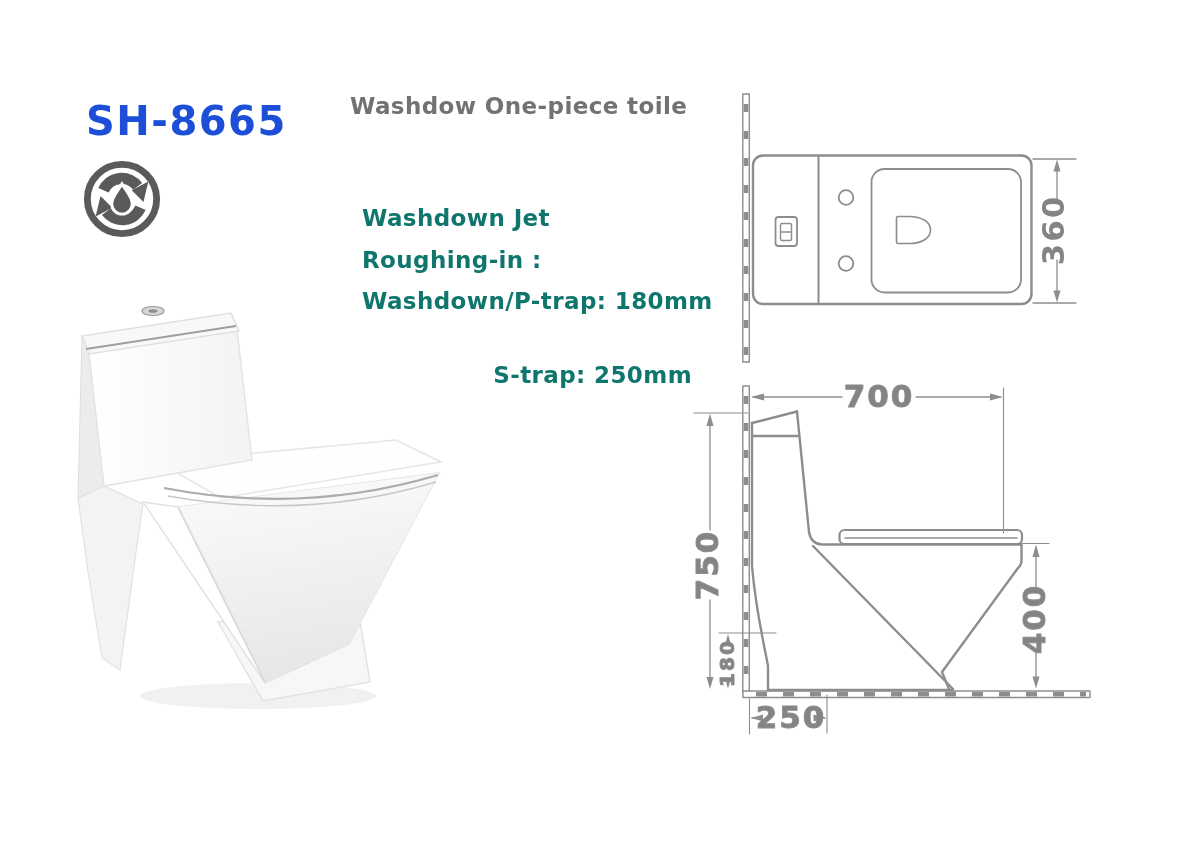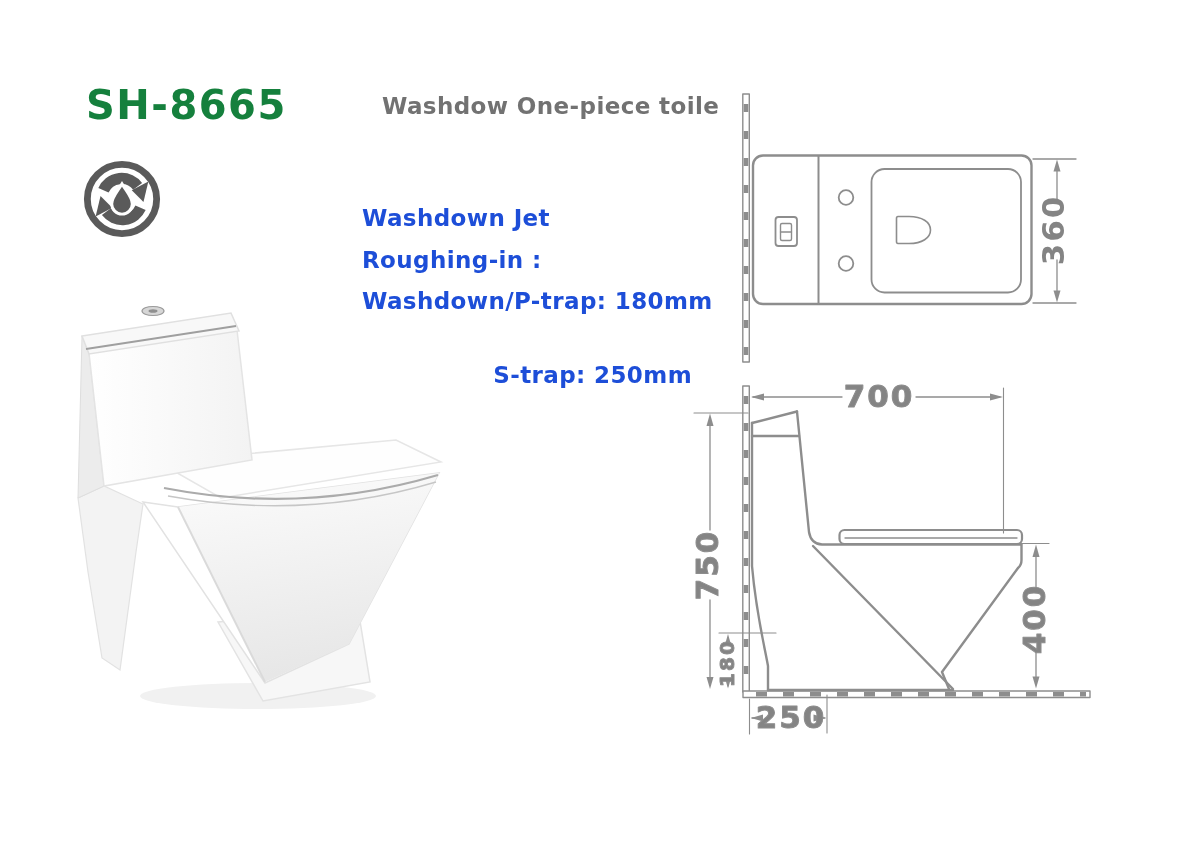--- a/index.html
+++ b/index.html
@@ -1,22 +1,22 @@
 <!DOCTYPE html>
 <html><head>
 <meta charset="utf-8">
 <style>
   html,body{margin:0;padding:0;background:#fff;}
   body{width:1177px;height:866px;position:relative;overflow:hidden;
        font-family:"DejaVu Sans","Liberation Sans",sans-serif;}
   .abs{position:absolute;}
-  #model{left:86px;top:82px;font-size:40px;font-weight:bold;color:#15803d;letter-spacing:1.5px;}
+  #model{left:86px;top:98px;font-size:40px;font-weight:bold;color:#1d4ed8;letter-spacing:1.5px;}
   #badge{left:81px;top:158px;width:82px;height:82px;}
-  #desc-top{left:382px;top:86px;color:#727272;font-weight:bold;font-size:23px;letter-spacing:.4px;line-height:40px;}
-  #desc-specs{left:362px;top:198px;width:330px;color:#1d4ed8;font-weight:bold;font-size:23px;letter-spacing:.4px;line-height:41.5px;}
+  #desc-top{left:350px;top:86px;color:#727272;font-weight:bold;font-size:23px;letter-spacing:.4px;line-height:40px;}
+  #desc-specs{left:362px;top:198px;width:330px;color:#0f766e;font-weight:bold;font-size:23px;letter-spacing:.4px;line-height:41.5px;}
   #desc-specs .right{text-align:right;margin-top:32px;}
   .spec-line{white-space:nowrap;}
   #photo{left:58px;top:292px;}
   #drawings{left:675px;top:70px;}
   text.dim{fill:#848484;font-family:"DejaVu Sans","Liberation Sans",sans-serif;
            font-weight:bold;letter-spacing:2px;}
 </style>
 </head>
 <body>
 

